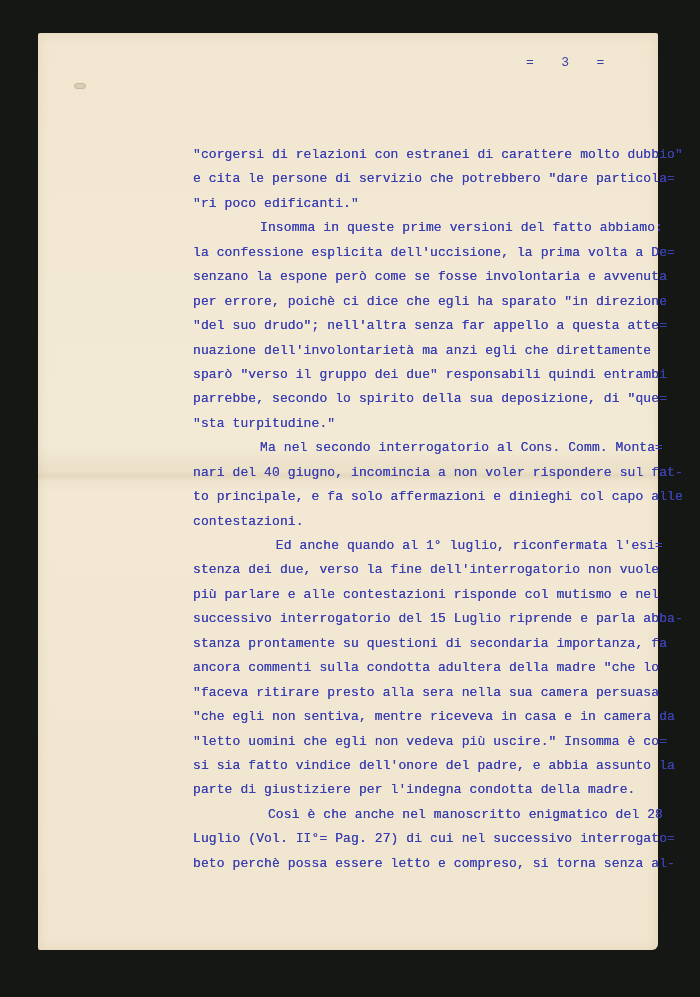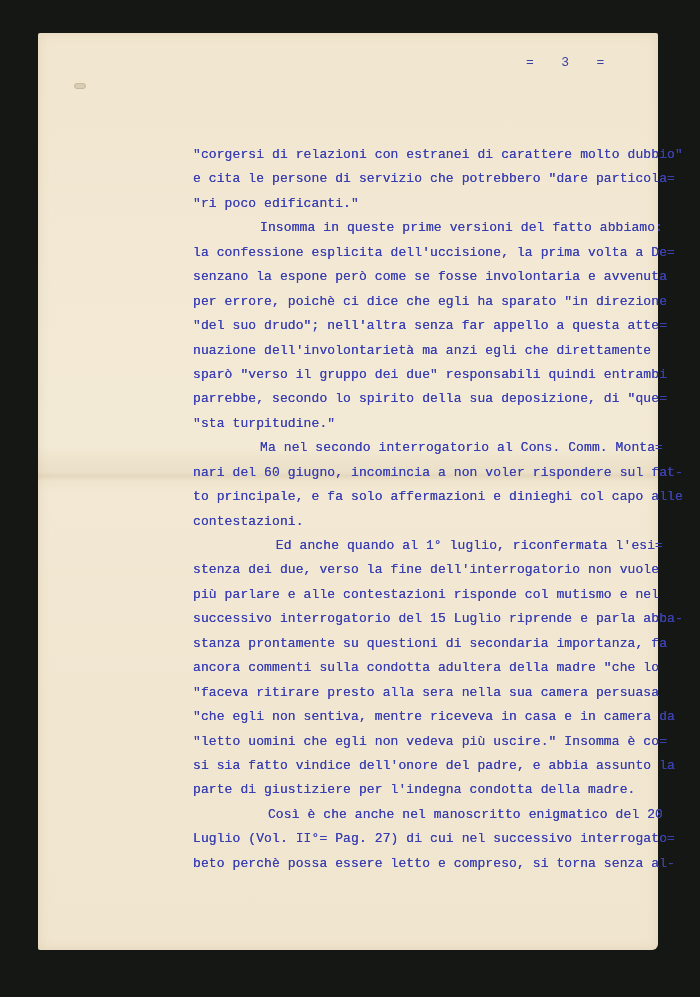--- a/index.html
+++ b/index.html
@@ -88,33 +88,33 @@
     <span class="line">la confessione esplicita dell'uccisione, la prima volta a De=</span>
     <span class="line">senzano la espone però come se fosse involontaria e avvenuta</span>
     <span class="line">per errore, poichè ci dice che egli ha sparato "in direzione</span>
     <span class="line">"del suo drudo"; nell'altra senza far appello a questa atte=</span>
     <span class="line">nuazione dell'involontarietà ma anzi egli che direttamente</span>
     <span class="line">sparò "verso il gruppo dei due" responsabili quindi entrambi</span>
     <span class="line">parrebbe, secondo lo spirito della sua deposizione, di "que=</span>
     <span class="line">"sta turpitudine."</span>
 
     <span class="line indent">Ma nel secondo interrogatorio al Cons. Comm. Monta=</span>
-    <span class="line">nari del 60 giugno, incomincia a non voler rispondere sul fat-</span>
+    <span class="line">nari del 40 giugno, incomincia a non voler rispondere sul fat-</span>
     <span class="line">to principale, e fa solo affermazioni e dinieghi col capo alle</span>
     <span class="line">contestazioni.</span>
 
     <span class="line indent">Ed anche quando al 1° luglio, riconfermata l'esi=</span>
     <span class="line">stenza dei due, verso la fine dell'interrogatorio non vuole</span>
     <span class="line">più parlare e alle contestazioni risponde col mutismo e nel</span>
     <span class="line">successivo interrogatorio del 15 Luglio riprende e parla abba-</span>
     <span class="line">stanza prontamente su questioni di secondaria importanza, fa</span>
     <span class="line">ancora commenti sulla condotta adultera della madre "che lo</span>
     <span class="line">"faceva ritirare presto alla sera nella sua camera persuasa</span>
     <span class="line">"che egli non sentiva, mentre riceveva in casa e in camera da</span>
     <span class="line">"letto uomini che egli non vedeva più uscire." Insomma è co=</span>
     <span class="line">si sia fatto vindice dell'onore del padre, e abbia assunto la</span>
     <span class="line">parte di giustiziere per l'indegna condotta della madre.</span>
 
-    <span class="line indent">Così è che anche nel manoscritto enigmatico del 20</span>
+    <span class="line indent">Così è che anche nel manoscritto enigmatico del 28</span>
     <span class="line">Luglio (Vol. II°= Pag. 27) di cui nel successivo interrogato=</span>
     <span class="line">beto perchè possa essere letto e compreso, si torna senza al-</span>
   </div>
 </div>
 
 </body></html>

